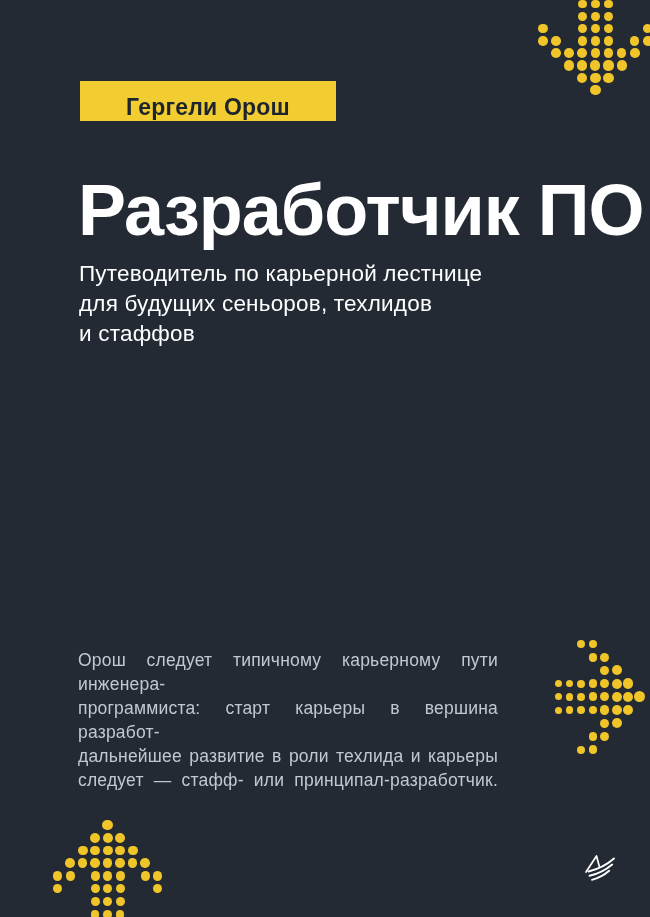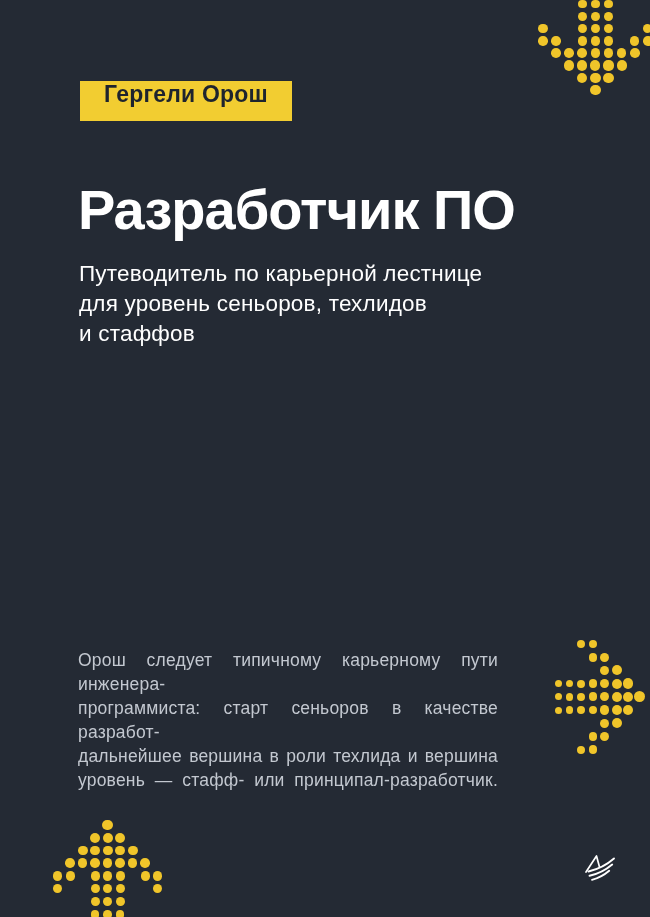--- a/index.html
+++ b/index.html
@@ -14,32 +14,32 @@
   html,body{background:#111;}
   .cover{
     position:relative;
     width:650px;height:917px;
     background:var(--background);
     overflow:hidden;
     font-family:"Liberation Sans",sans-serif;
   }
   .author-badge{
     position:absolute;left:80px;top:81px;
-    width:212px;height:40px;
+    width:256px;height:40px;
     background:var(--accent-yellow);
-    display:flex;align-items:flex-start;justify-content:center;
+    display:flex;align-items:flex-end;justify-content:center;
   }
   .author-badge span{
     color:var(--badge-text);
     font-size:23px;font-weight:700;letter-spacing:.2px;
   }
   .title{
     position:absolute;left:78px;top:176px;
     color:var(--title-text);
-    font-size:56px;font-weight:700;line-height:68px;
+    font-size:72px;font-weight:700;line-height:68px;
     letter-spacing:-1px;white-space:nowrap;
   }
   .subtitle{
     position:absolute;left:79px;top:259px;
     color:var(--title-text);
     font-size:22.5px;font-weight:400;line-height:30px;
     white-space:pre-line;letter-spacing:.2px;
   }
   .description{
     position:absolute;left:78px;top:648px;width:420px;
@@ -173,28 +173,28 @@
       <div class="dot" style="left: 45.7px; top: 84.95px; height: 8.6px; width: 8.6px;"></div>
       <div class="dot" style="left: 58.2px; top: 84.95px; height: 8.6px; width: 8.6px;"></div>
     </div>
 
   <div class="author-badge">
     <span>Гергели Орош</span>
   </div>
 
   <h1 class="title">Разработчик ПО</h1>
   <div class="subtitle">Путеводитель по карьерной лестнице
-для уровень сеньоров, техлидов
+для будущих сеньоров, техлидов
 и стаффов</div>
 
   <div class="description">
       <div class="desc-line">Орош следует типичному карьерному пути инженера-</div>
-      <div class="desc-line">программиста: старт сеньоров в качестве разработ-</div>
-      <div class="desc-line">дальнейшее вершина в роли техлида и вершина</div>
-      <div class="desc-line">уровень — стафф- или принципал-разработчик.</div>
+      <div class="desc-line">программиста: старт карьеры в вершина разработ-</div>
+      <div class="desc-line">дальнейшее развитие в роли техлида и карьеры</div>
+      <div class="desc-line">следует — стафф- или принципал-разработчик.</div>
     </div>
 
   <svg class="logo" width="32" height="28" viewBox="0 0 32 28" fill="none">
     <path d="M2 18 L12.5 2 L15.5 13" stroke="#FFFFFF" stroke-width="1.7" stroke-linejoin="round" stroke-linecap="round" fill="none"></path>
     <path d="M4.5 17.5 C 13 15.5, 22 11.5, 30 4.5" stroke="#FFFFFF" stroke-width="1.9" stroke-linecap="round" fill="none"></path>
     <path d="M5.5 21.8 C 13.5 20, 21.5 16.2, 28.2 10.5" stroke="#FFFFFF" stroke-width="1.9" stroke-linecap="round" fill="none"></path>
     <path d="M8 25.8 C 14.5 24.2, 20.5 20.8, 25.2 16.8" stroke="#FFFFFF" stroke-width="1.9" stroke-linecap="round" fill="none"></path>
   </svg>
 
 </div>

